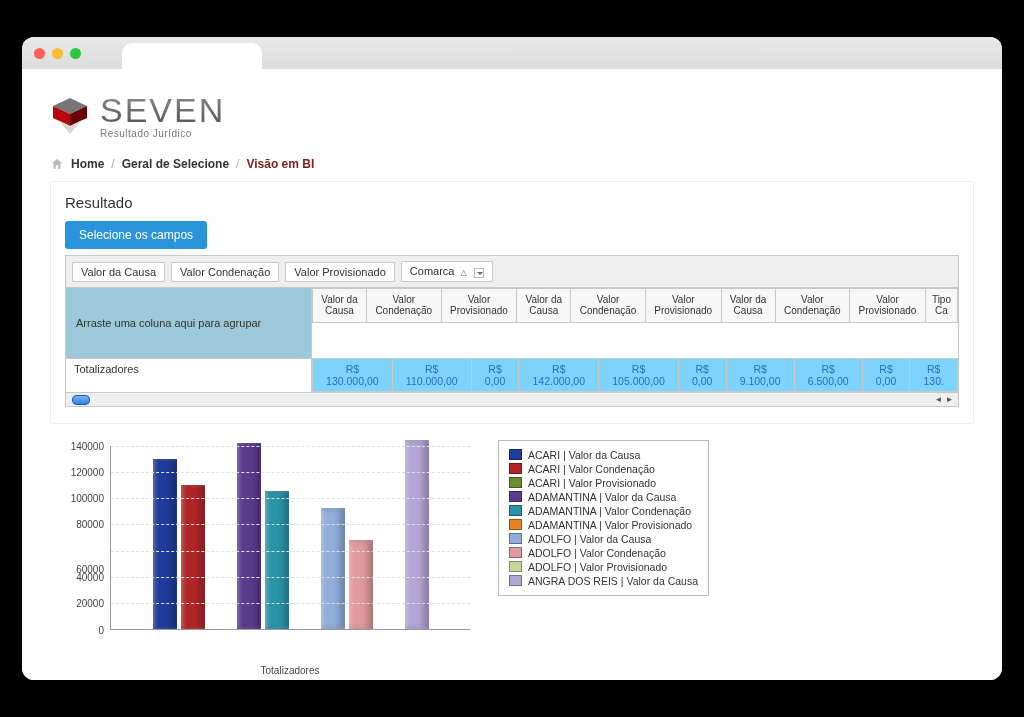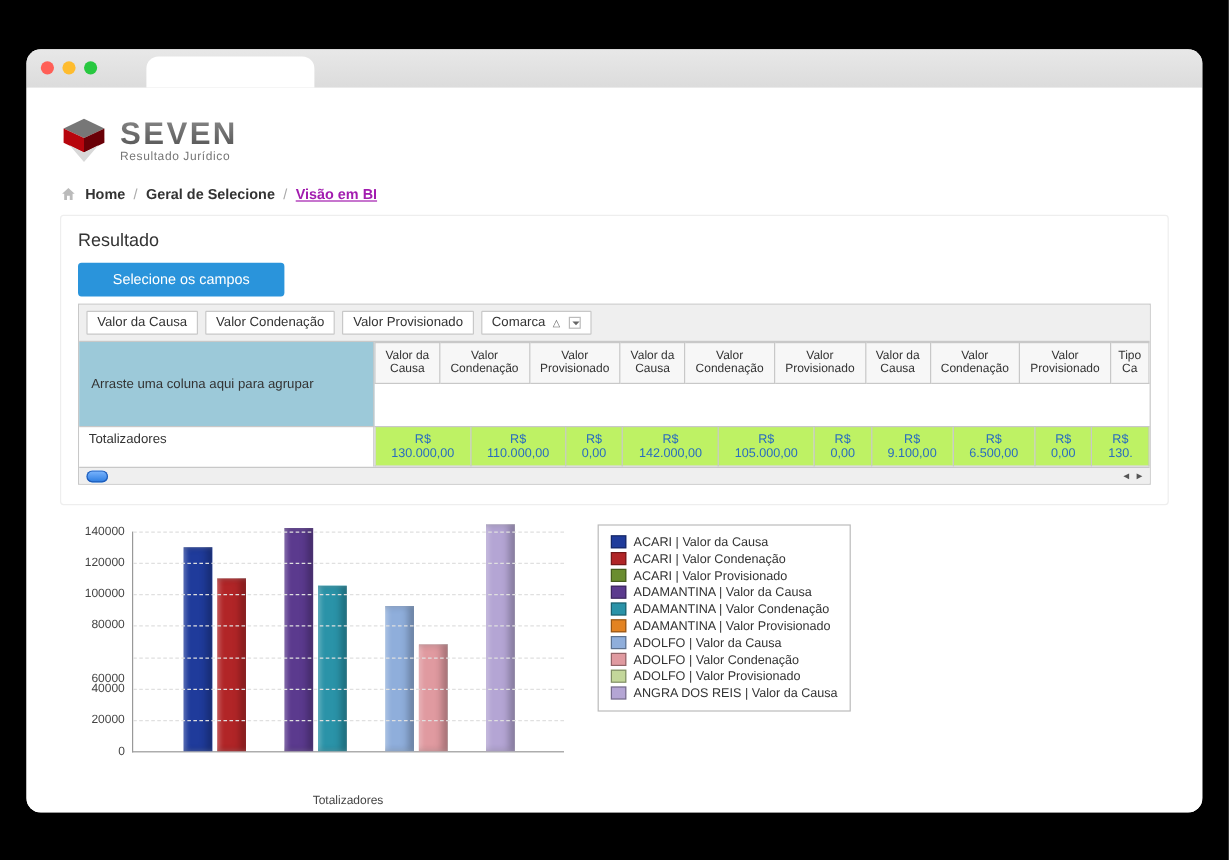--- a/index.html
+++ b/index.html
@@ -39,35 +39,35 @@
     border-top-left-radius:10px; border-top-right-radius:10px;
   }
   .page { padding: 24px 28px 20px 28px; background:#fff; }
   
   .logo-row { display:flex; align-items:center; gap:10px; margin-bottom:18px;}
   .logo-mark {
     width:40px; height:40px; position:relative;
   }
   .logo-mark svg { width:100%; height:100%; }
   .logo-text { display:flex; flex-direction:column; line-height:1;}
-  .logo-word { font-size:26px; font-weight:700; letter-spacing:2px;
+  .logo-word { font-size:34px; font-weight:400; letter-spacing:2px;
     background:linear-gradient(#888,#555); -webkit-background-clip:text; background-clip:text; color:transparent;}
   .logo-sub { font-size:10px; color:#777; letter-spacing:0.5px; margin-top:2px;}
   
   .breadcrumb { display:flex; align-items:center; gap:7px; color:#555; font-size:12px; margin-bottom:10px;}
   .breadcrumb .sep { color:#aaa; }
-  .breadcrumb .current { color:#a21caf; font-weight:bold;text-decoration:underline; }
+  .breadcrumb .current { color:#7f1d1d; font-weight:bold; }
   .home-icon { width:14px; height:14px; color:#bbb; }
   
   .panel { border:1px solid #eee; border-radius:3px; padding:12px 14px 16px 14px; }
   .panel-title { font-size:15px; color:#333; margin-bottom:10px; font-weight:normal; }
   
   .field-selector-btn {
     display:inline-block; background:#2a94db; color:#fff;
-    padding:7px 29px; border-radius:3px; font-size:12px; margin-bottom:6px;
+    padding:7px 14px; border-radius:3px; font-size:12px; margin-bottom:6px;
     border:none; cursor:pointer;
   }
   .grid-wrap { border:1px solid #c8c8c8; }
   .tag-row {
     background:#efefef; border-bottom:1px solid #c8c8c8;
     padding:5px 6px; display:flex; gap:6px; align-items:center;
   }
   .tag {
     background:#fff; border:1px solid #c8c8c8; padding:3px 8px; font-size:11px;
     color:#333; border-radius:1px;
@@ -80,21 +80,21 @@
   .drag-zone {
     width:246px; min-height:70px; background:#9cc9d9;
     border-right:1px solid #c8c8c8;
     display:flex; align-items:center; padding:0 10px;
     font-size:11px; color:#333;
   }
   .data-table-wrap { flex:1; overflow:hidden; }
   table.data { border-collapse:collapse; width:100%; font-size:10.5px; }
   table.data th, table.data td {
     border:1px solid #c8c8c8; padding:4px 6px; text-align:center;
-    background:#bef264;
+    background:#7dd3fc;
   }
   table.data th.grp { background:#f0f0f0; color:#333; font-weight:normal; padding:5px 0;}
   table.data th.sub {
     background:#f7f7f7; color:#333; font-weight:normal; line-height:1.15; padding:5px 2px; font-size:10px;
   }
   table.data td { color:#2a6dbf; }
   .total-row-label {
     border-right:1px solid #c8c8c8; border-top:1px solid #c8c8c8;
     padding:4px 8px; font-size:11px; color:#333; background:#fff;
     width:246px;

